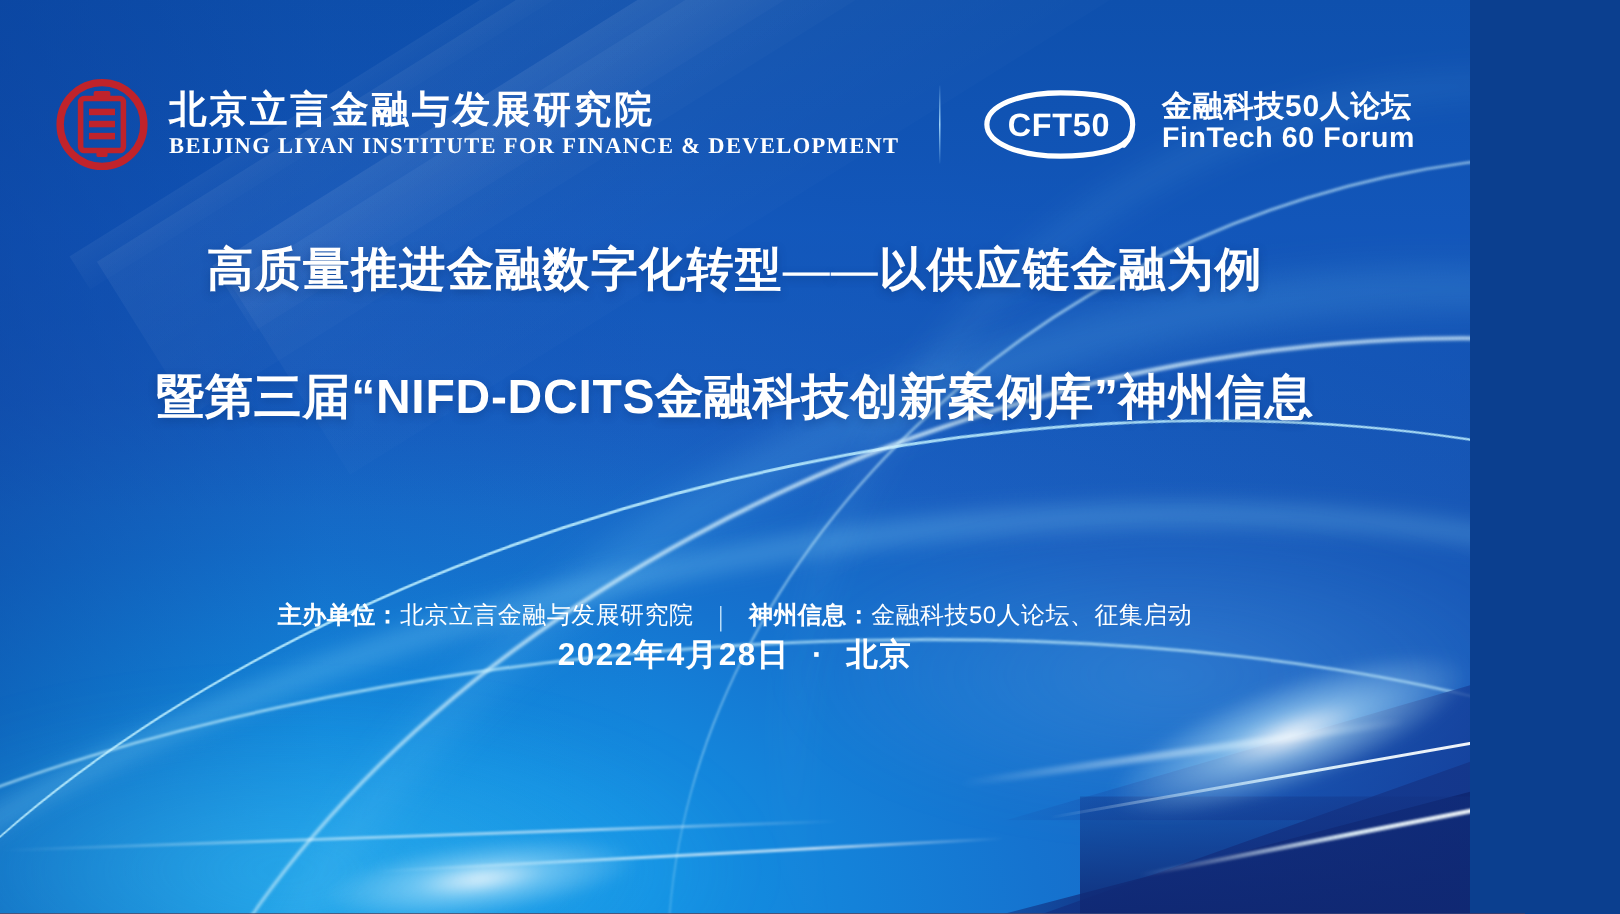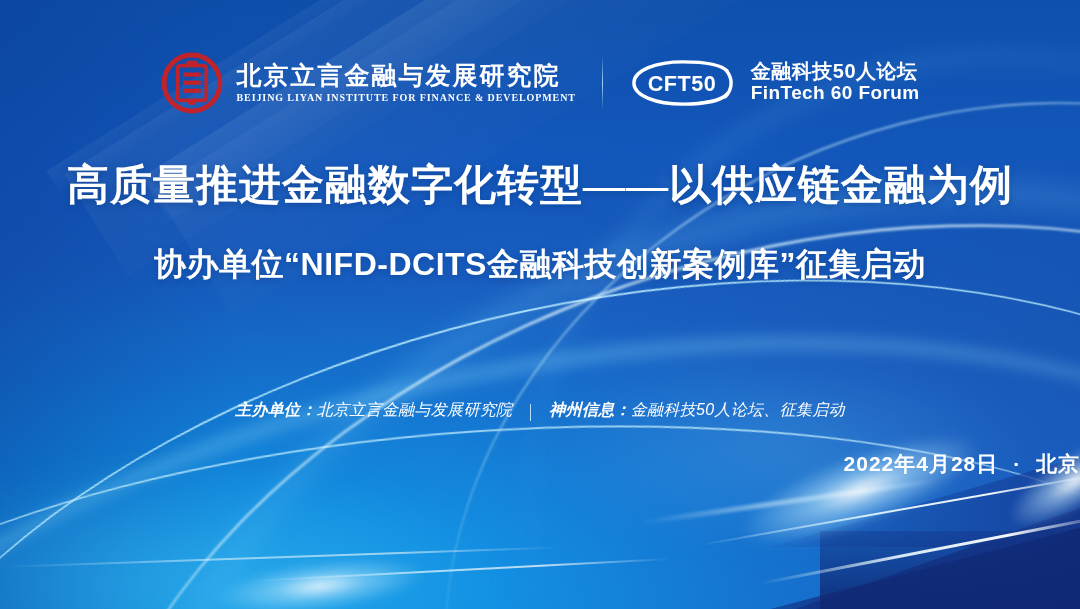--- a/index.html
+++ b/index.html
@@ -6,21 +6,21 @@
     margin: 0;
     padding: 0;
     background: #0b3f8f;
   }
   body {
     font-family: "Liberation Sans", "DejaVu Sans", sans-serif;
   }
 
   #poster {
     position: relative;
-    width: 1080px;
+    width: 980px;
     height: 609px;
     overflow: hidden;
     background: #c2410c;
   }
 
   
   .bg-base {
     position: absolute;
     inset: 0;
     background:
@@ -206,21 +206,21 @@
   .org-text { line-height: 1; }
   .org-cn {
     font-size: 25px;
     font-weight: bold;
     color: #ffffff;
     letter-spacing: 2px;
     font-family: "Liberation Sans", "DejaVu Sans", sans-serif;
   }
   .org-en {
     margin-top: 5px;
-    font-size: 10px;
+    font-size: 15px;
     font-weight: bold;
     color: #ffffff;
     letter-spacing: 0.9px;
     font-family: "Liberation Serif", "DejaVu Serif", serif;
   }
   .divider-v {
     width: 1px;
     height: 52px;
     background: linear-gradient(180deg, rgba(160,220,255,0.05), rgba(175,225,255,0.9), rgba(160,220,255,0.05));
   }
@@ -249,21 +249,21 @@
   }
 
   
   .title-main {
     position: absolute;
     top: 163px;
     left: 0; right: 0;
     text-align: center;
     font-family: "Liberation Serif", "DejaVu Serif", serif;
     font-weight: bold;
-    font-size: 42px;
+    font-size: 31px;
     line-height: 1.08;
     letter-spacing: 1px;
     color: #ffffff;
     text-shadow: 0 2px 6px rgba(4,40,100,0.35);
     white-space: nowrap;
   }
   .title-sub {
     position: absolute;
     top: 245px;
     left: 0; right: 0;
@@ -283,36 +283,36 @@
     top: 400px;
     left: 0; right: 0;
     display: flex;
     align-items: center;
     justify-content: center;
     gap: 18px;
     font-size: 16px;
     color: #ffffff;
     letter-spacing: 0.3px;
   }
-  .credit-item { display: flex; align-items: baseline; font-style: italic; }
+  .credit-item { display: flex; align-items: baseline; }
   .credit-label { font-weight: bold; }
   .credit-value { font-weight: normal; }
   .divider-small {
     width: 1px;
     height: 17px;
     background: rgba(215,240,255,0.85);
     position: relative;
     top: 2px;
   }
 
   .date-line {
     position: absolute;
-    top: 450px;
+    top: 422px;
     left: 0; right: 0;
-    text-align: right;
+    text-align: center;
     font-size: 21px;
     font-weight: bold;
     color: #ffffff;
     letter-spacing: 1px;
   }
   .date-dot { margin: 0 8px; }
 </style>
 </head>
 <body>
 
@@ -383,21 +383,21 @@
         </svg>
         <div class="cft-text">
           <div class="cft-cn">金融科技50人论坛</div>
           <div class="cft-en">FinTech 60 Forum</div>
         </div>
       </div>
 
     </div>
 
     <div class="title-main">高质量推进金融数字化转型——以供应链金融为例</div>
-    <div class="title-sub">协办单位“NIFD-DCITS金融科技创新案例库”征集启动</div>
+    <div class="title-sub">暨第三届“NIFD-DCITS金融科技创新案例库”神州信息</div>
 
     <div class="credits">
       <div class="credit-item">
         <span class="credit-label">主办单位：</span>
         <span class="credit-value">北京立言金融与发展研究院</span>
       </div>
       <div class="divider-small"></div>
       <div class="credit-item">
         <span class="credit-label">神州信息：</span>
         <span class="credit-value">金融科技50人论坛、征集启动</span>

